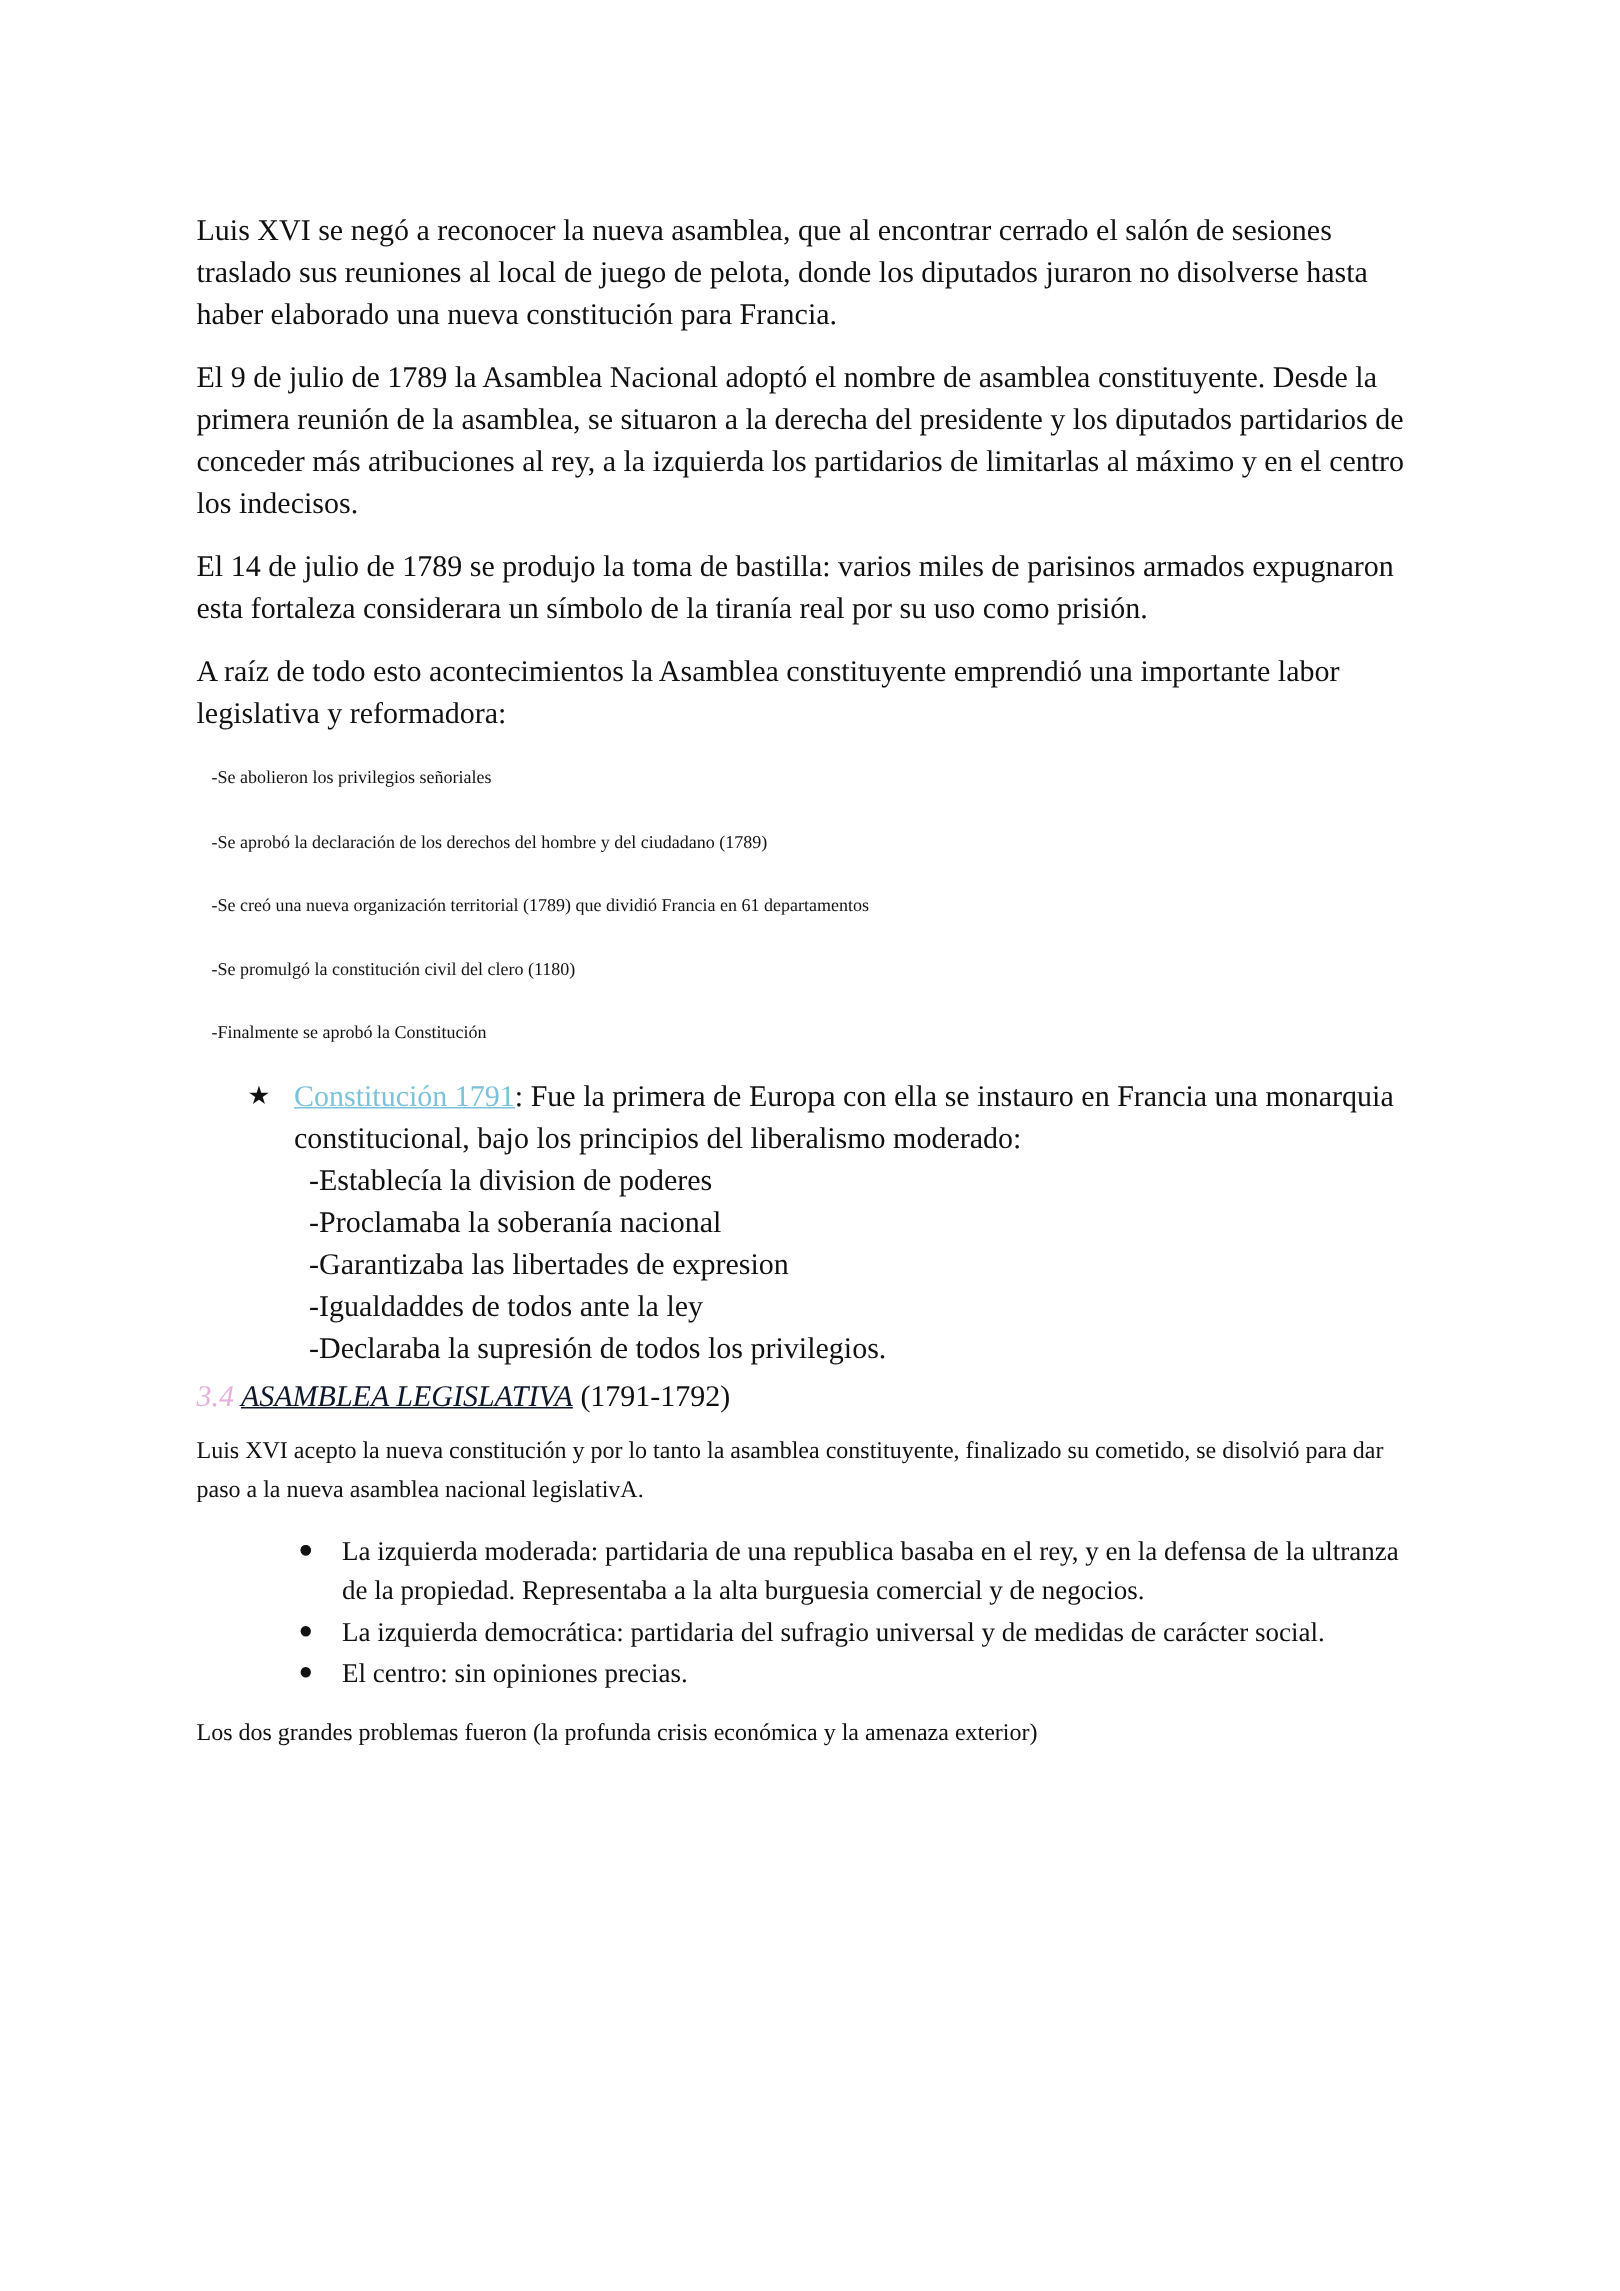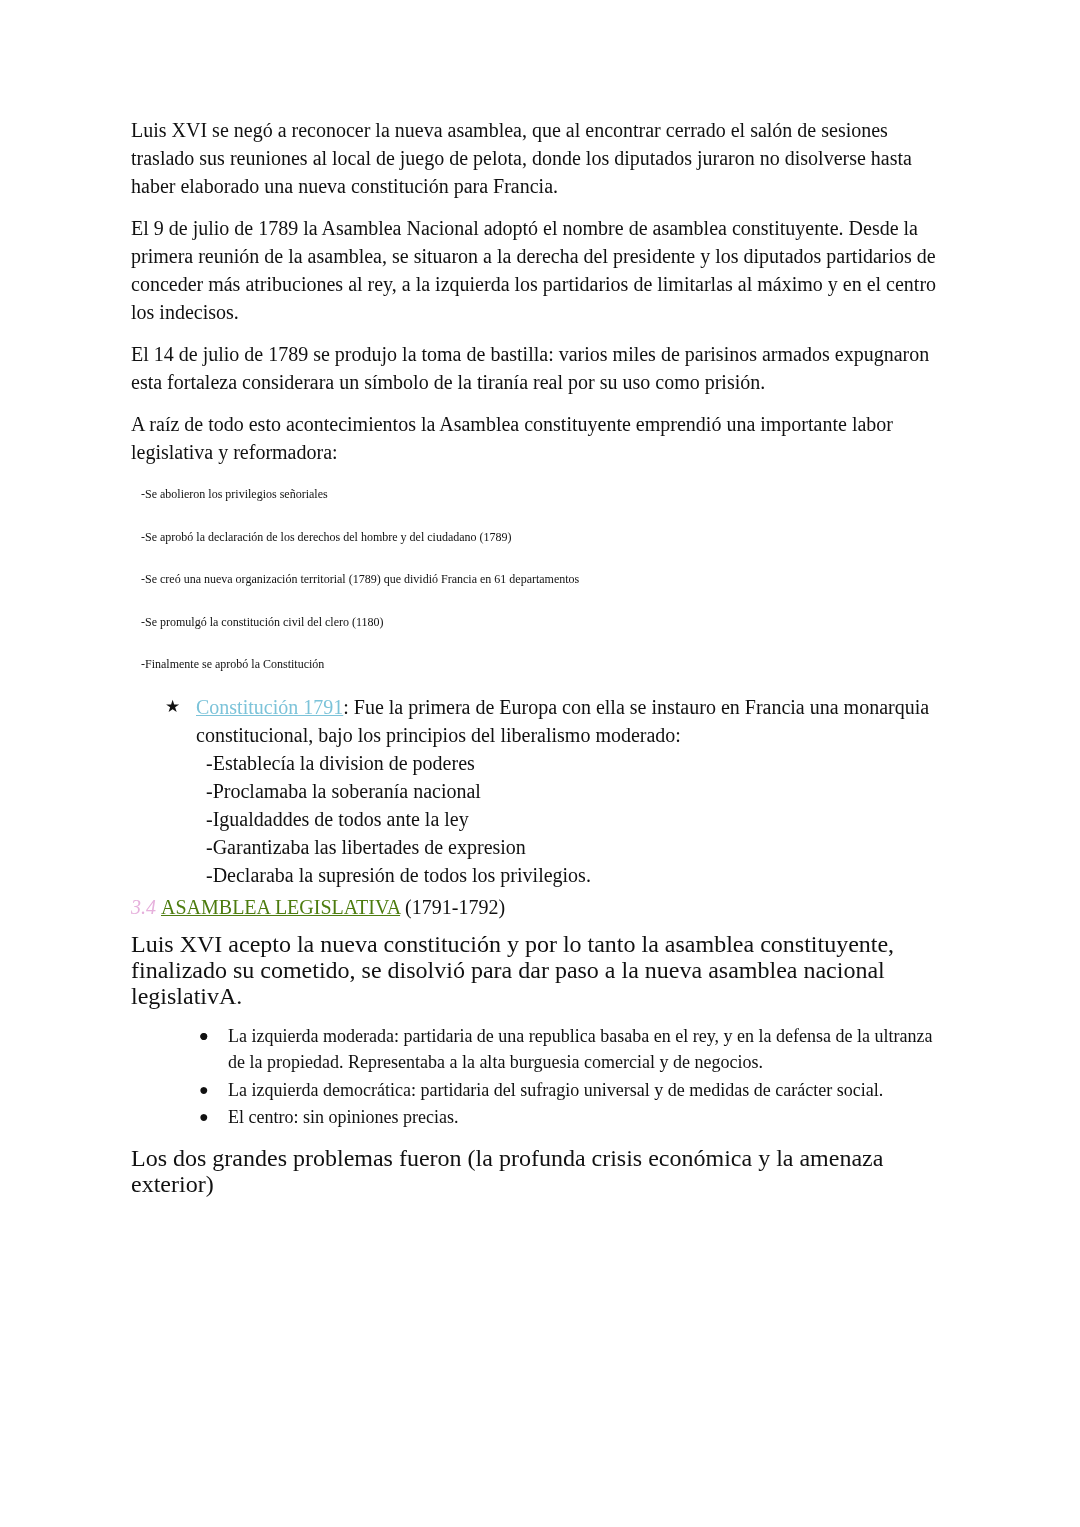--- a/index.html
+++ b/index.html
@@ -11,21 +11,21 @@
       width: 1080px;
       height: 1527px;
       position: relative;
       overflow: hidden;
       font-family: "Liberation Serif", "DejaVu Serif", serif;
       color: #111111;
     }
     .page {
       position: absolute;
       left: 131px;
-      top: 116px;
+      top: 140px;
       width: 820px;
     }
     .p-lg {
       font-size: 20px;
       line-height: 28px;
       margin: 0 0 14px 0;
     }
     .dash-item {
       font-size: 12px;
       line-height: 28px;
@@ -57,26 +57,27 @@
     .heading {
       font-size: 20px;
       line-height: 28px;
       margin: 4px 0 10px 0;
     }
     .heading .num {
       color: #e6b0dc;
       font-style: italic;
     }
     .heading .title {
-      color: #4d7c0f;
+      color: #0f172a;
+      font-style: italic;
       text-decoration: underline;
       text-decoration-thickness: 1px;
     }
     .p-sm {
-      font-size: 24px;
+      font-size: 16px;
       line-height: 26px;
       margin: 0 0 14px 0;
     }
     .bullets {
       list-style: none;
       margin: 0 0 14px 0;
       padding: 0;
     }
     .bullets li {
       position: relative;
@@ -109,22 +110,22 @@
     <div class="dash-item">-Se creó una nueva organización territorial (1789) que dividió Francia en 61 departamentos</div>
     <div class="dash-item">-Se promulgó la constitución civil del clero (1180)</div>
     <div class="dash-item">-Finalmente se aprobó la Constitución</div>
   </div>
 
   <div class="star-block">
     <span class="star-icon">★</span>
     <div><a class="link-blue">Constitución 1791</a><span>: Fue la primera de Europa con ella se instauro en Francia una monarquia constitucional, bajo los principios del liberalismo moderado:</span></div>
     <div class="sub-line">-Establecía la division de poderes</div>
     <div class="sub-line">-Proclamaba la soberanía nacional</div>
+    <div class="sub-line">-Garantizaba las libertades de expresion</div>
     <div class="sub-line">-Igualdaddes de todos ante la ley</div>
-    <div class="sub-line">-Garantizaba las libertades de expresion</div>
     <div class="sub-line">-Declaraba la supresión de todos los privilegios.</div>
   </div>
 
   <div class="heading"><span class="num">3.4 </span><span class="title">ASAMBLEA LEGISLATIVA</span><span> (1791-1792)</span></div>
 
   <p class="p-sm">Luis XVI acepto la nueva constitución y por lo tanto la asamblea constituyente, finalizado su cometido, se disolvió para dar paso a la nueva asamblea nacional legislativA.</p>
 
   <ul class="bullets">
     <li><span class="bullet-dot">●</span></li>
     <li><span class="bullet-dot">●</span><span>La izquierda moderada: partidaria de una republica basaba en el rey, y en la defensa de la ultranza de la propiedad. Representaba a la alta burguesia comercial y de negocios.</span></li>

